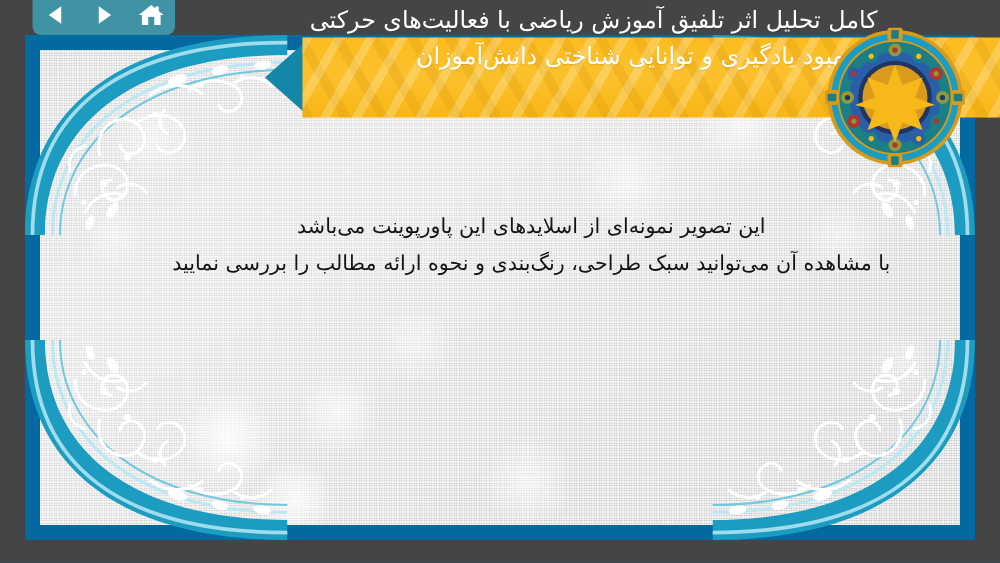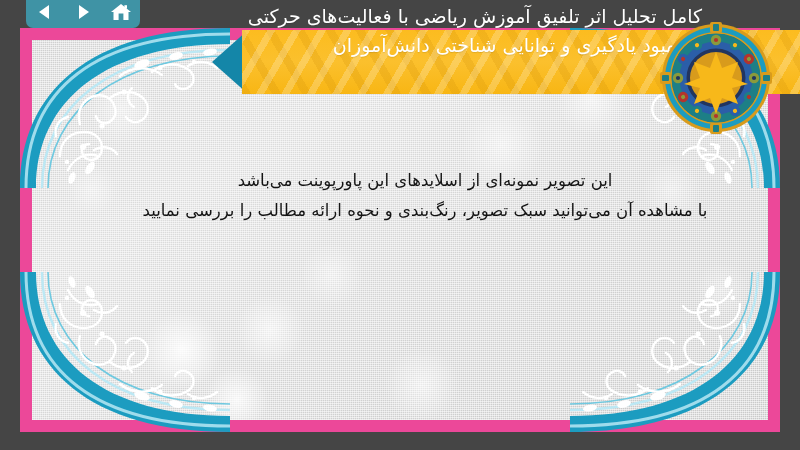--- a/index.html
+++ b/index.html
@@ -48,21 +48,21 @@
   }
   .nav-btn svg { display: block; }
 
   
   #slide {
     position: absolute;
     left: 20px;
     top: 28px;
     width: 760px;
     height: 404px;
-    background: #ec4899;
+    background: #0369a1;
     overflow: hidden;
     z-index: 10;
   }
 
   
   #slide-inner {
     position: absolute;
     left: 12px;
     top: 12px;
     right: 12px;
@@ -341,21 +341,21 @@
           <ellipse cx="156" cy="28" rx="7" ry="3.6" transform="rotate(-14 156 28)"></ellipse>
           <ellipse cx="190" cy="24" rx="7" ry="3.4" transform="rotate(-10 190 24)"></ellipse>
           <ellipse cx="70" cy="140" rx="7" ry="3.6" transform="rotate(-58 70 140)"></ellipse>
           <ellipse cx="52" cy="150" rx="6" ry="3.2" transform="rotate(-70 52 150)"></ellipse>
         </g>
       </svg>
     </div>
 
     <div id="body-text">
       <p>این تصویر نمونه‌ای از اسلایدهای این پاورپوینت می‌باشد</p>
-      <p>با مشاهده آن می‌توانید سبک تصویر، رنگ‌بندی و نحوه ارائه مطالب را بررسی نمایید</p>
+      <p>با مشاهده آن می‌توانید سبک طراحی، رنگ‌بندی و نحوه ارائه مطالب را بررسی نمایید</p>
     </div>
   </div>
 
   <div id="banner-wrap">
     <div id="banner-arrow"></div>
     <div id="banner"></div>
   </div>
   <div id="title">کامل تحلیل اثر تلفیق آموزش ریاضی با فعالیت‌های حرکتی بر بهبود یادگیری و توانایی شناختی دانش‌آموزان</div>
 
   <div id="medallion">

